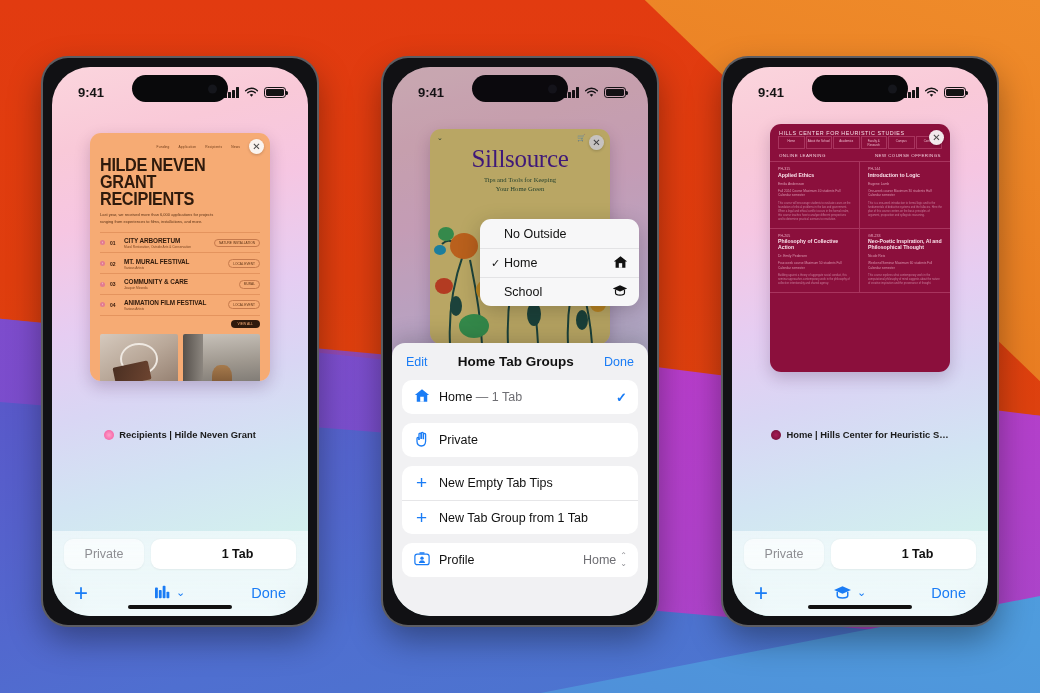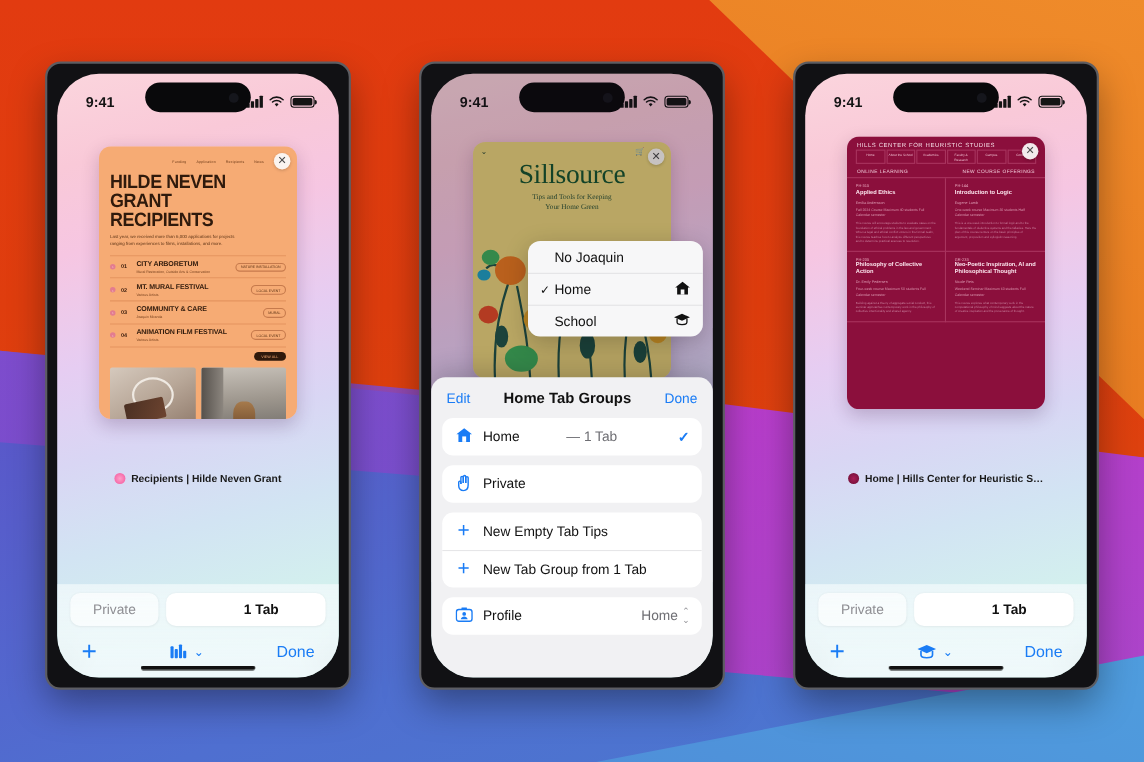--- a/index.html
+++ b/index.html
@@ -35,21 +35,21 @@
   .bg-violetband {
     background: linear-gradient(180deg,#8a49cf 0%, #7b4ccb 100%);
     clip-path: polygon(0 46%, 100% 60%, 100% 70%, 0 58%);
     opacity:.85;
   }
 
   
   .phone {
     position:absolute;
     width:274px; height:567px;
-    border-radius:12px;
+    border-radius:25px;
     background:#111114;
     box-shadow: 0 0 0 2px #5d5d62, 0 14px 34px rgba(0,0,0,.38);
     padding:9px;
   }
   .phone.p1 { left:43px;  top:58px; }
   .phone.p2 { left:383px; top:58px; }
   .phone.p3 { left:723px; top:58px; }
 
   .screen {
     position:relative; width:100%; height:100%;
@@ -146,21 +146,21 @@
     background:linear-gradient(180deg,#a67a4c,#6d4a2c);border-radius:40% 40% 14% 14%;}
   .gs-img.b::before{content:"";position:absolute;left:0;top:0;bottom:0;width:26%;
     background:linear-gradient(90deg,#55504b,#8c867f);}
 
   
   .sill { background:#e8d37a; height:215px; position:relative; overflow:hidden;
      padding-top:16px; }
   .sill-top { position:absolute; top:5px; left:7px; right:24px; display:flex;
      justify-content:space-between; font-size:7px; color:#2e4a35; z-index:3;}
   .sill h1 { text-align:center; font-family:"Liberation Serif",serif;
-     font-size:25px; color:#14532d; font-weight:normal; letter-spacing:-.3px; }
+     font-size:25px; color:#4c1d95; font-weight:normal; letter-spacing:-.3px; }
   .sill p { text-align:center; font-family:"Liberation Serif",serif;
      font-size:6.6px; color:#2a5034; line-height:1.35; margin-top:3px; }
   .sill-art { position:absolute; left:0; right:0; bottom:0; height:150px; }
 
   
   .hchs { background:#8b0f3c; height:248px; position:relative; color:#f3c7d6; overflow:hidden;}
   .hchs-top { font-size:5.4px; letter-spacing:.55px; color:#f6dde6; padding:6px 9px 0; }
   .hchs-hero { position:relative; height:82px; overflow:hidden; }
   .hchs-hero .big { position:absolute; left:2px; top:-10px; font-size:57px;
      font-weight:bold; letter-spacing:-3px; color:#9fd6e8; font-family:"Liberation Sans",sans-serif;}
@@ -215,21 +215,21 @@
   .sheet-hdr { height:37px; display:flex; align-items:center;
      justify-content:space-between; padding:0 4px; }
   .sheet-hdr .sd { font-size:12.5px; color:#1a7cf5; }
   .sheet-hdr .st { font-size:13.5px; font-weight:bold; color:#111; }
   .grp { background:#fff; border-radius:10px; margin-bottom:9px; overflow:hidden; }
   .grow { display:flex; align-items:center; gap:9px; height:34px; padding:0 11px;
      font-size:12.5px; color:#111; }
   .grow + .grow { border-top:.7px solid #e6e6e8; }
   .grow .gi { width:17px; text-align:center; font-size:14px; flex:none; }
   .grow .lbl { flex:1; white-space:nowrap; overflow:hidden; }
-  .grow .lbl .muted { color:#6e6e73;margin-left:39px; }
+  .grow .lbl .muted { color:#6e6e73; }
   .grow .chk { color:#1a7cf5; font-size:13px; font-weight:bold; }
   .grow .plus { color:#1a7cf5; font-size:19px; font-weight:300; }
   .grow .val { color:#6e6e73; font-size:12.5px; display:flex; align-items:center; gap:4px;}
   .stepper { font-size:8px; line-height:.95; color:#8e8e93; }
 
   
   .popover {
     position:absolute; left:88px; right:9px; top:152px; z-index:60;
     background:#f7f7f8; border-radius:11px; overflow:hidden;
     box-shadow:0 6px 22px rgba(0,0,0,.22);
@@ -512,21 +512,21 @@
             <span>Home</span>
             <span class="stepper">⌃<br>⌄</span>
           </span>
         </div>
       </div>
     </div>
 
     <div class="popover">
       <div class="pitem">
         <span class="pchk"></span>
-        <span class="plabel">No Joaquin</span>
+        <span class="plabel">No Outside</span>
         <span class="picon hide"></span>
       </div>
       <div class="pitem">
         <span class="pchk">✓</span>
         <span class="plabel">Home</span>
         <span class="picon">
           <svg width="15" height="14" viewBox="0 0 18 16">
               <path d="M9 1 1 7.3h2.1V15h11.8V7.3H17L9 1z" fill="#111"></path>
               <rect x="7" y="9.4" width="4" height="5.6" fill="#f7f7f8"></rect>
             </svg>

